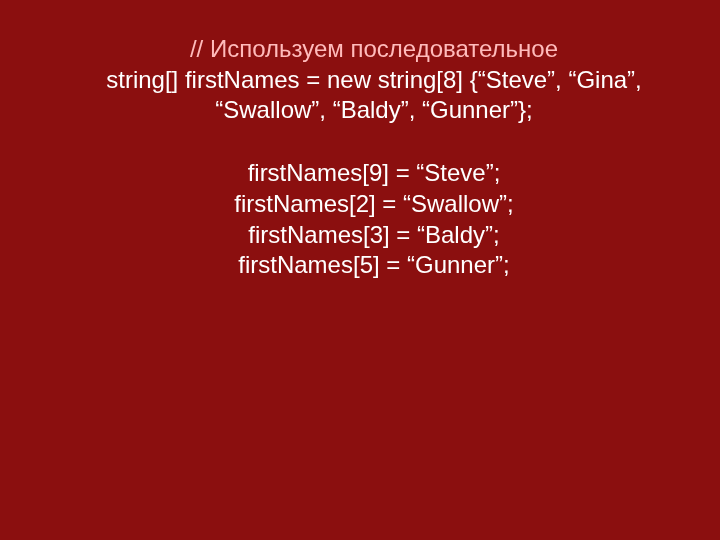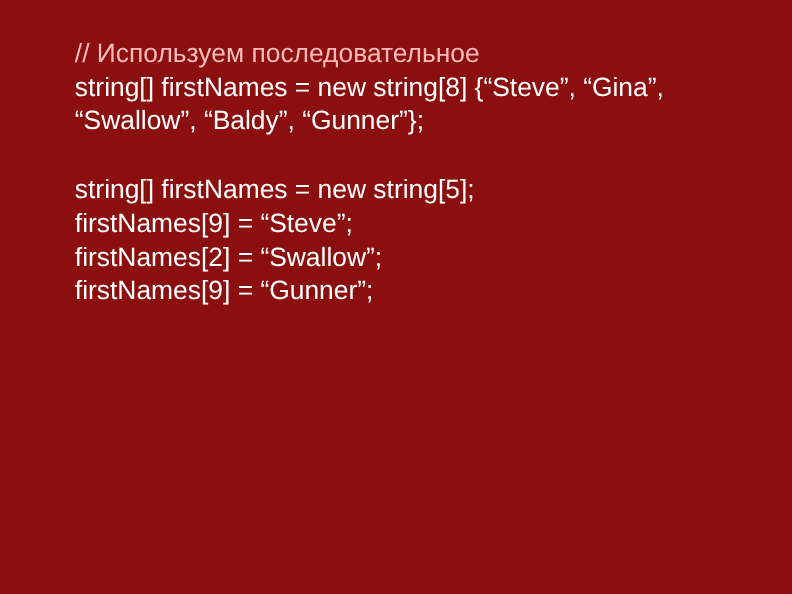--- a/index.html
+++ b/index.html
@@ -12,20 +12,21 @@
     overflow: hidden;
   }
   .slide {
     box-sizing: border-box;
     width: 720px;
     height: 384px;
     padding: 34px 40px 40px 68px;
     color: #ffffff;
     font-size: 24px;
     line-height: 1.28;
+    text-align: center;
   }
   .line {
     display: block;
     margin: 0;
   }
   .comment {
     color: #ffbbbb;
   }
   .gap {
     height: 32px;
@@ -36,18 +37,18 @@
 
 <div class="slide">
 
   <div class="line comment">// Используем последовательное</div>
 
   <div class="line">string[] firstNames = new string[8] {“Steve”, “Gina”, “Swallow”, “Baldy”, “Gunner”};</div>
 
   <div class="gap"></div>
 
 
-  <div class="line">string[] firstNames = new string[5];</div>
   <div class="line">firstNames[9] = “Steve”;</div>
   <div class="line">firstNames[2] = “Swallow”;</div>
-  <div class="line">firstNames[9] = “Gunner”;</div>
+  <div class="line">firstNames[3] = “Baldy”;</div>
+  <div class="line">firstNames[5] = “Gunner”;</div>
 
 </div>
 
 </body></html>

